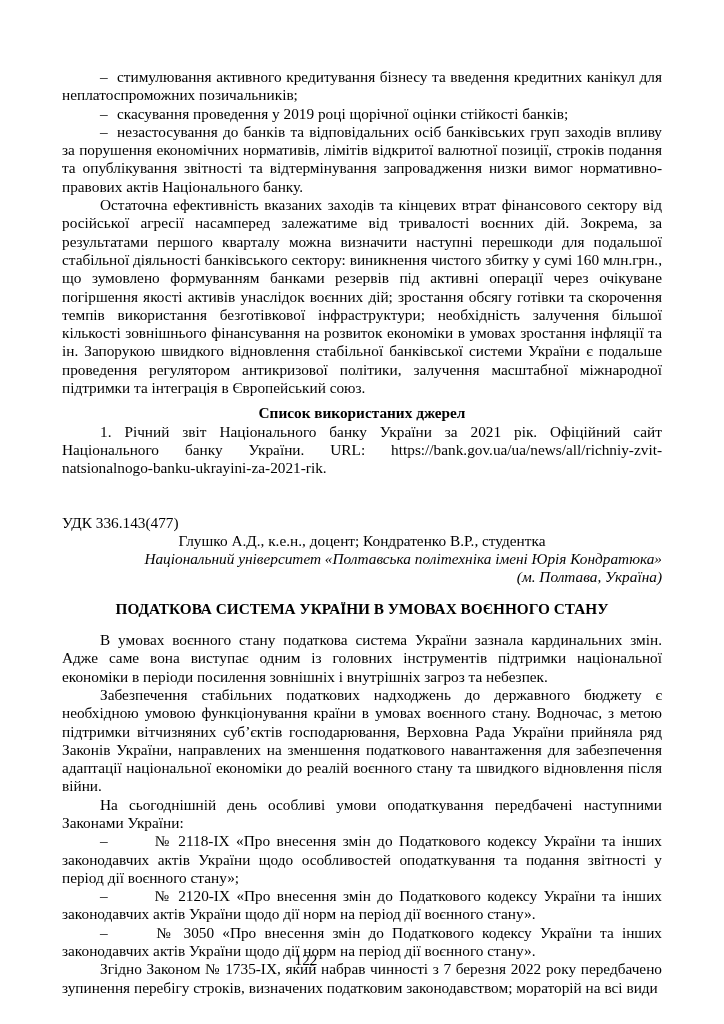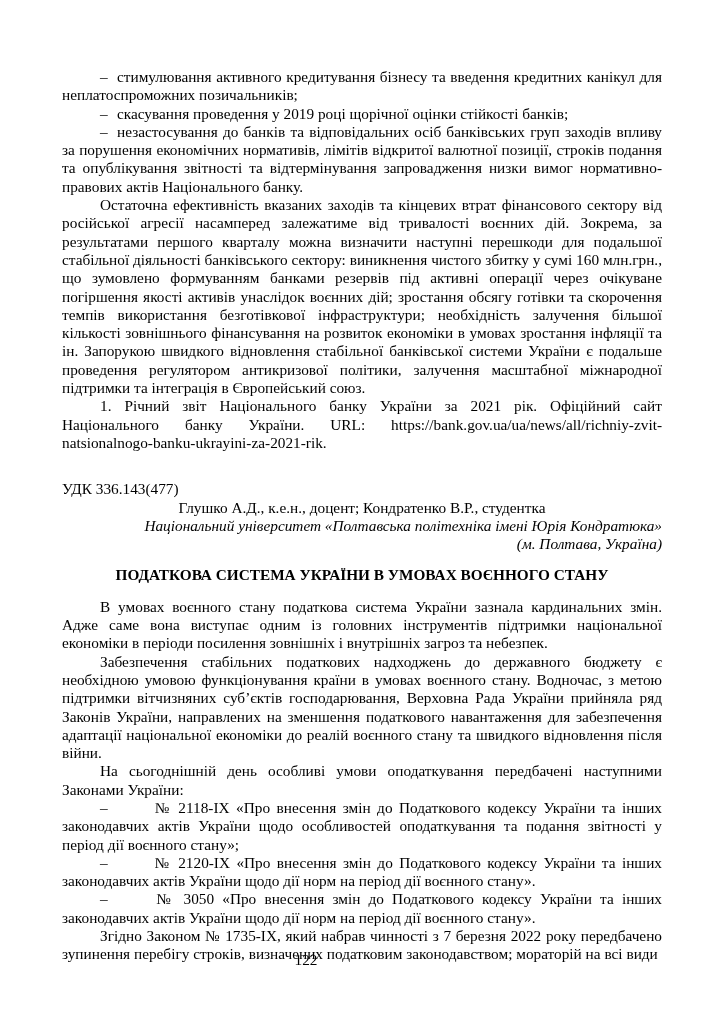--- a/index.html
+++ b/index.html
@@ -37,21 +37,21 @@
   .marker-b { width: 52px; }
   .ref-heading {
     text-align: center;
     text-indent: 0;
     font-weight: bold;
     margin-top: 7px;
   }
   .udc-line {
     text-align: left;
     text-indent: 0;
-    margin-top: 28px;
+    margin-top: 36px;
   }
   .authors-line {
     text-align: center;
     text-indent: 0;
   }
   .affiliation-line, .location-line {
     text-align: right;
     text-indent: 0;
     font-style: italic;
   }
@@ -76,20 +76,21 @@
 <div class="page-content">
 
   <p class="list-item"><span class="marker marker-a">–</span><span>стимулювання активного кредитування бізнесу та введення кредитних канікул для неплатоспроможних позичальників;</span></p>
 
   <p class="list-item"><span class="marker marker-a">–</span><span>скасування проведення у 2019 році щорічної оцінки стійкості банків;</span></p>
 
   <p class="list-item"><span class="marker marker-a">–</span><span>незастосування до банків та відповідальних осіб банківських груп заходів впливу за порушення економічних нормативів, лімітів відкритої валютної позиції, строків подання та опублікування звітності та відтермінування запровадження низки вимог нормативно-правових актів Національного банку.</span></p>
 
   <p class="body-paragraph">Остаточна ефективність вказаних заходів та кінцевих втрат фінансового сектору від російської агресії насамперед залежатиме від тривалості воєнних дій. Зокрема, за результатами першого кварталу можна визначити наступні перешкоди для подальшої стабільної діяльності банківського сектору: виникнення чистого збитку у сумі 160 млн.грн., що зумовлено формуванням банками резервів під активні операції через очікуване погіршення якості активів унаслідок воєнних дій; зростання обсягу готівки та скорочення темпів використання безготівкової інфраструктури; необхідність залучення більшої кількості зовнішнього фінансування на розвиток економіки в умовах зростання інфляції та ін. Запорукою швидкого відновлення стабільної банківської системи України є подальше проведення регулятором антикризової політики, залучення масштабної міжнародної підтримки та інтеграція в Європейський союз.</p>
 
+  <p class="ref-heading">Список використаних джерел</p>
 
   <p class="body-paragraph">1. Річний звіт Національного банку України за 2021 рік. Офіційний сайт Національного банку України. URL: https://bank.gov.ua/ua/news/all/richniy-zvit-natsionalnogo-banku-ukrayini-za-2021-rik.</p>
 
   <p class="udc-line">УДК 336.143(477)</p>
 
   <p class="authors-line">Глушко А.Д., к.е.н., доцент; Кондратенко В.Р., студентка</p>
 
   <p class="affiliation-line">Національний університет «Полтавська політехніка імені Юрія Кондратюка»</p>
 
   <p class="location-line">(м. Полтава, Україна)</p>

